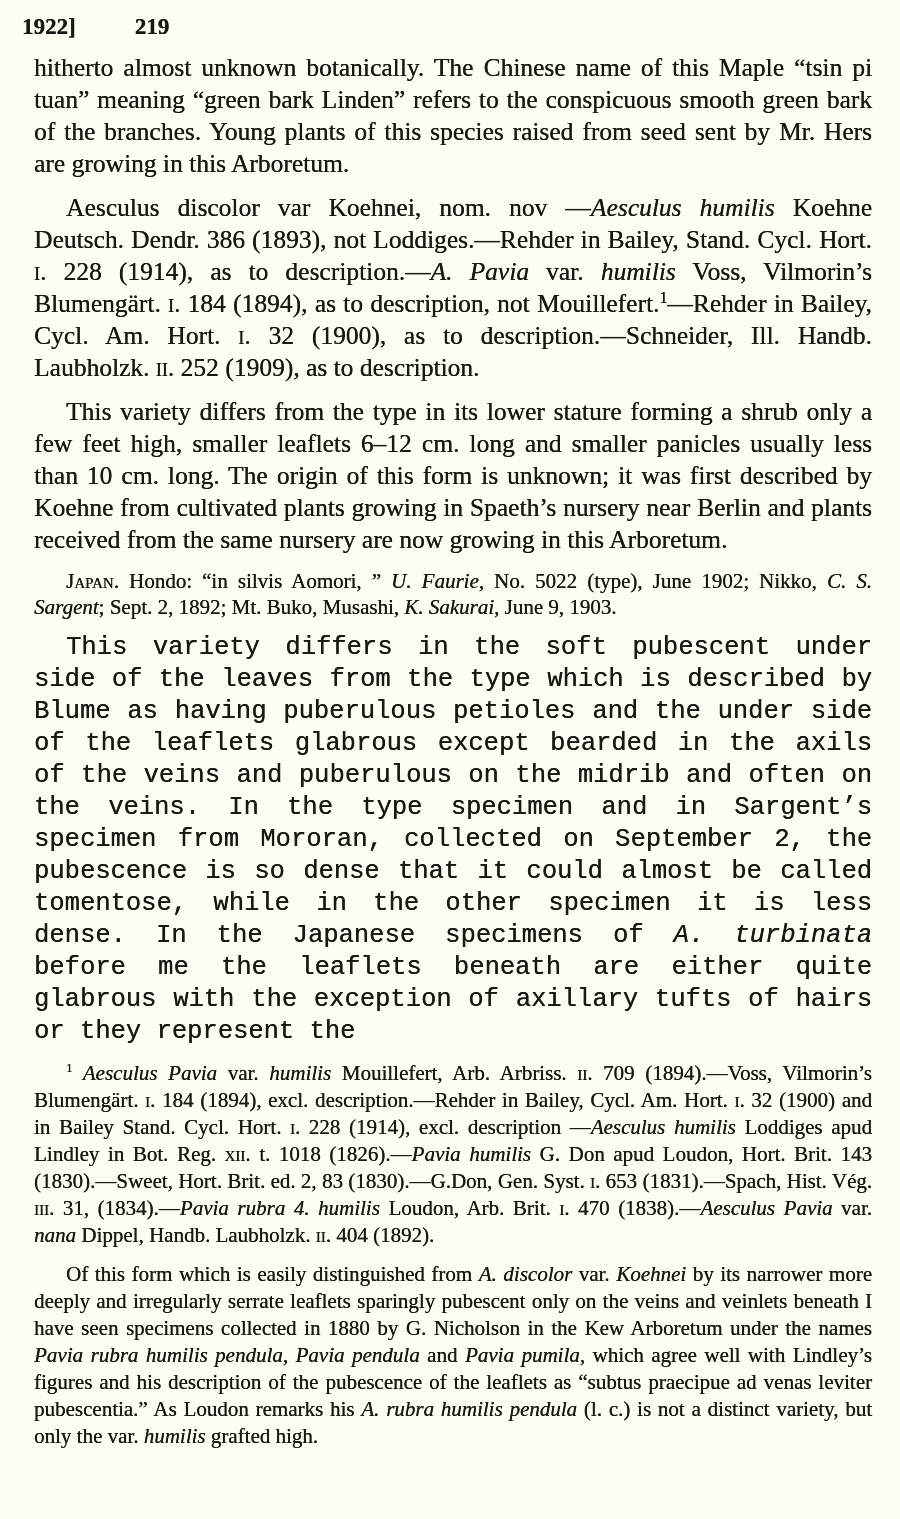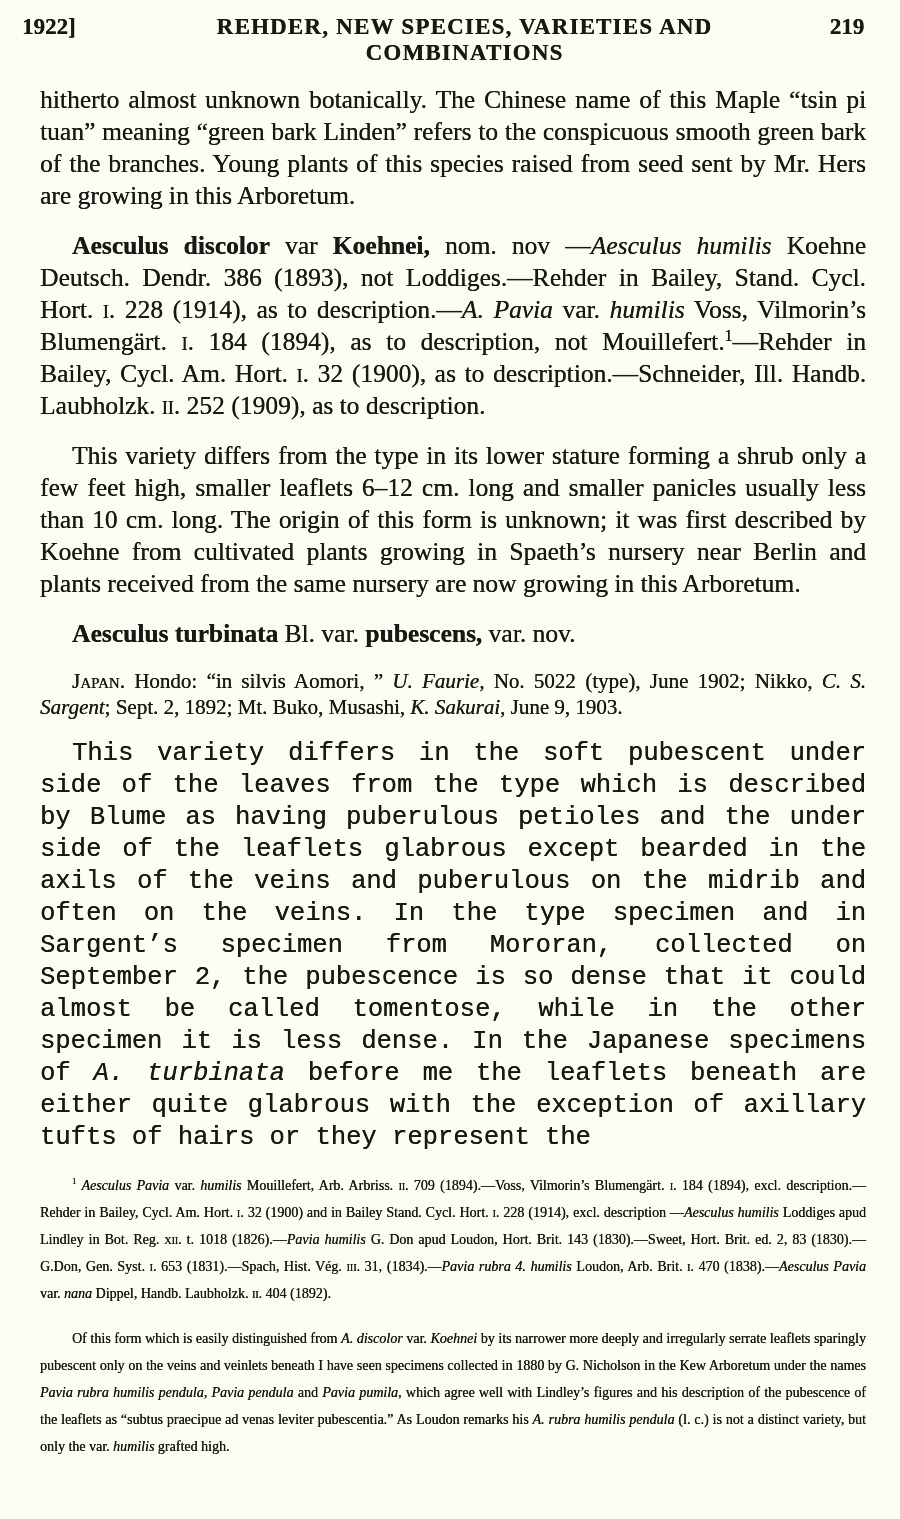--- a/index.html
+++ b/index.html
@@ -29,50 +29,48 @@
     font-size: 23px;
     line-height: 26px;
   }
   .rh-year { width: 95px; }
   .rh-title { flex: 1; text-align: center; letter-spacing: 1.2px; }
   .rh-page { width: 70px; text-align: center; }
   main {
     padding: 0 16px 0 22px;
   }
   p.para {
-    margin: 18px;
+    margin: 12px;
     text-align: justify;
   }
   .body  { font-size: 25.5px; line-height: 32px; }
   .small { font-size: 21px; line-height: 26px; }
-  .footnote { font-size: 14px; line-height: 27px; }
+  .footnote { font-size: 21px; line-height: 27px; }
   .indent { text-indent: 32px; }
   .gap-first   { margin-top: 21px; }
   .gap-tiny    { margin-top: 12px; }
   .gap-heading { margin-top: 22px; }
   .gap-small   { margin-top: 10px; font-family: Liberation Mono, monospace; }
   .gap-footnote{ margin-top: 30px; }
   .r-n  { }
-  .r-b  { font-weight: bold; }
+  .r-b  { font-weight: normal; }
   .r-i  { font-style: italic; }
   .r-sc { font-variant: small-caps; }
   .r-sup { vertical-align: super; font-size: 0.62em; line-height: 0; }
 </style>
 </head>
 <body>
 
 <div class="page">
   <header class="running-head">
     <span class="rh-year">1922]</span>
-    <span class="rh-title">REHDER, NEW SPECIES, VARIETIES AND COMBINATIONS</span>
     <span class="rh-page">219</span>
   </header>
   <main id="body-container">
       <p class="para body gap-first"><span class="r-n">hitherto almost unknown botanically. The Chinese name of this Maple “tsin pi tuan” meaning “green bark Linden” refers to the conspicuous smooth green bark of the branches. Young plants of this species raised from seed sent by Mr. Hers are growing in this Arboretum.</span></p>
       <p class="para body indent gap-tiny"><span class="r-b">Aesculus discolor</span><span class="r-n"> var </span><span class="r-b">Koehnei,</span><span class="r-n"> nom. nov —</span><span class="r-i">Aesculus humilis</span><span class="r-n"> Koehne Deutsch. Dendr. 386 (1893), not Loddiges.—Rehder in Bailey, Stand. Cycl. Hort. </span><span class="r-sc">i.</span><span class="r-n"> 228 (1914), as to description.—</span><span class="r-i">A. Pavia</span><span class="r-n"> var. </span><span class="r-i">humilis</span><span class="r-n"> Voss, Vilmorin’s Blumengärt. </span><span class="r-sc">i.</span><span class="r-n"> 184 (1894), as to description, not Mouillefert.</span><span class="r-sup">1</span><span class="r-n">—Rehder in Bailey, Cycl. Am. Hort. </span><span class="r-sc">i.</span><span class="r-n"> 32 (1900), as to description.—Schneider, Ill. Handb. Laubholzk. </span><span class="r-sc">ii.</span><span class="r-n"> 252 (1909), as to description.</span></p>
       <p class="para body indent"><span class="r-n">This variety differs from the type in its lower stature forming a shrub only a few feet high, smaller leaflets 6–12 cm. long and smaller panicles usually less than 10 cm. long. The origin of this form is unknown; it was first described by Koehne from cultivated plants growing in Spaeth’s nursery near Berlin and plants received from the same nursery are now growing in this Arboretum.</span></p>
-      <p class="para body indent gap-heading"><span class="r-b">Aesculus turbinata</span><span class="r-n"> Bl. var. </span><span class="r-b">pubescens,</span><span class="r-n"> var. nov.</span></p>
       <p class="para small indent"><span class="r-sc">Japan.</span><span class="r-n"> Hondo: “in silvis Aomori, ” </span><span class="r-i">U. Faurie,</span><span class="r-n"> No. 5022 (type), June 1902; Nikko, </span><span class="r-i">C. S. Sargent</span><span class="r-n">; Sept. 2, 1892; Mt. Buko, Musashi, </span><span class="r-i">K. Sakurai,</span><span class="r-n"> June 9, 1903.</span></p>
       <p class="para body indent gap-small"><span class="r-n">This variety differs in the soft pubescent under side of the leaves from the type which is described by Blume as having puberulous petioles and the under side of the leaflets glabrous except bearded in the axils of the veins and puberulous on the midrib and often on the veins. In the type specimen and in Sargent’s specimen from Mororan, collected on September 2, the pubescence is so dense that it could almost be called tomentose, while in the other specimen it is less dense. In the Japanese specimens of </span><span class="r-i">A. turbinata</span><span class="r-n"> before me the leaflets beneath are either quite glabrous with the exception of axillary tufts of hairs or they represent the</span></p>
       <p class="para footnote indent gap-footnote"><span class="r-sup">1</span><span class="r-i"> Aesculus Pavia</span><span class="r-n"> var. </span><span class="r-i">humilis</span><span class="r-n"> Mouillefert, Arb. Arbriss. </span><span class="r-sc">ii.</span><span class="r-n"> 709 (1894).—Voss, Vilmorin’s Blumengärt. </span><span class="r-sc">i.</span><span class="r-n"> 184 (1894), excl. description.—Rehder in Bailey, Cycl. Am. Hort. </span><span class="r-sc">i.</span><span class="r-n"> 32 (1900) and in Bailey Stand. Cycl. Hort. </span><span class="r-sc">i.</span><span class="r-n"> 228 (1914), excl. description —</span><span class="r-i">Aesculus humilis</span><span class="r-n"> Loddiges apud Lindley in Bot. Reg. </span><span class="r-sc">xii.</span><span class="r-n"> t. 1018 (1826).—</span><span class="r-i">Pavia humilis</span><span class="r-n"> G. Don apud Loudon, Hort. Brit. 143 (1830).—Sweet, Hort. Brit. ed. 2, 83 (1830).—G.Don, Gen. Syst. </span><span class="r-sc">i.</span><span class="r-n"> 653 (1831).—Spach, Hist. Vég. </span><span class="r-sc">iii.</span><span class="r-n"> 31, (1834).—</span><span class="r-i">Pavia rubra 4. humilis</span><span class="r-n"> Loudon, Arb. Brit. </span><span class="r-sc">i.</span><span class="r-n"> 470 (1838).—</span><span class="r-i">Aesculus Pavia</span><span class="r-n"> var. </span><span class="r-i">nana</span><span class="r-n"> Dippel, Handb. Laubholzk. </span><span class="r-sc">ii.</span><span class="r-n"> 404 (1892).</span></p>
       <p class="para footnote indent"><span class="r-n">Of this form which is easily distinguished from </span><span class="r-i">A. discolor</span><span class="r-n"> var. </span><span class="r-i">Koehnei</span><span class="r-n"> by its narrower more deeply and irregularly serrate leaflets sparingly pubescent only on the veins and veinlets beneath I have seen specimens collected in 1880 by G. Nicholson in the Kew Arboretum under the names </span><span class="r-i">Pavia rubra humilis pendula, Pavia pendula</span><span class="r-n"> and </span><span class="r-i">Pavia pumila,</span><span class="r-n"> which agree well with Lindley’s figures and his description of the pubescence of the leaflets as “subtus praecipue ad venas leviter pubescentia.” As Loudon remarks his </span><span class="r-i">A. rubra humilis pendula</span><span class="r-n"> (l. c.) is not a distinct variety, but only the var. </span><span class="r-i">humilis</span><span class="r-n"> grafted high.</span></p>
     </main>
 </div>
 
 </body></html>

